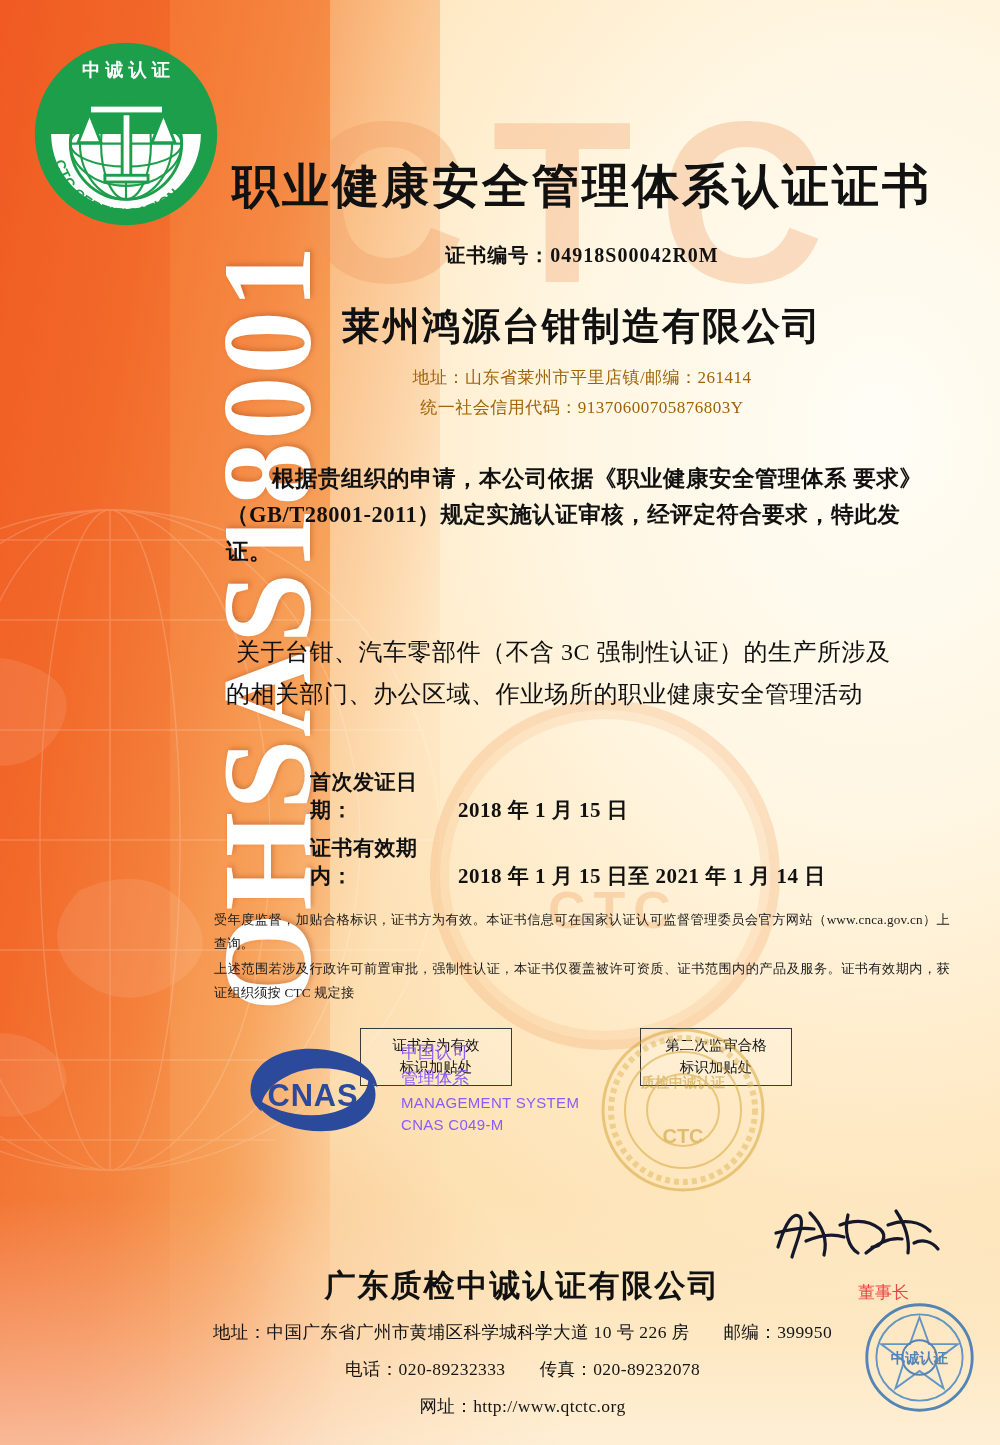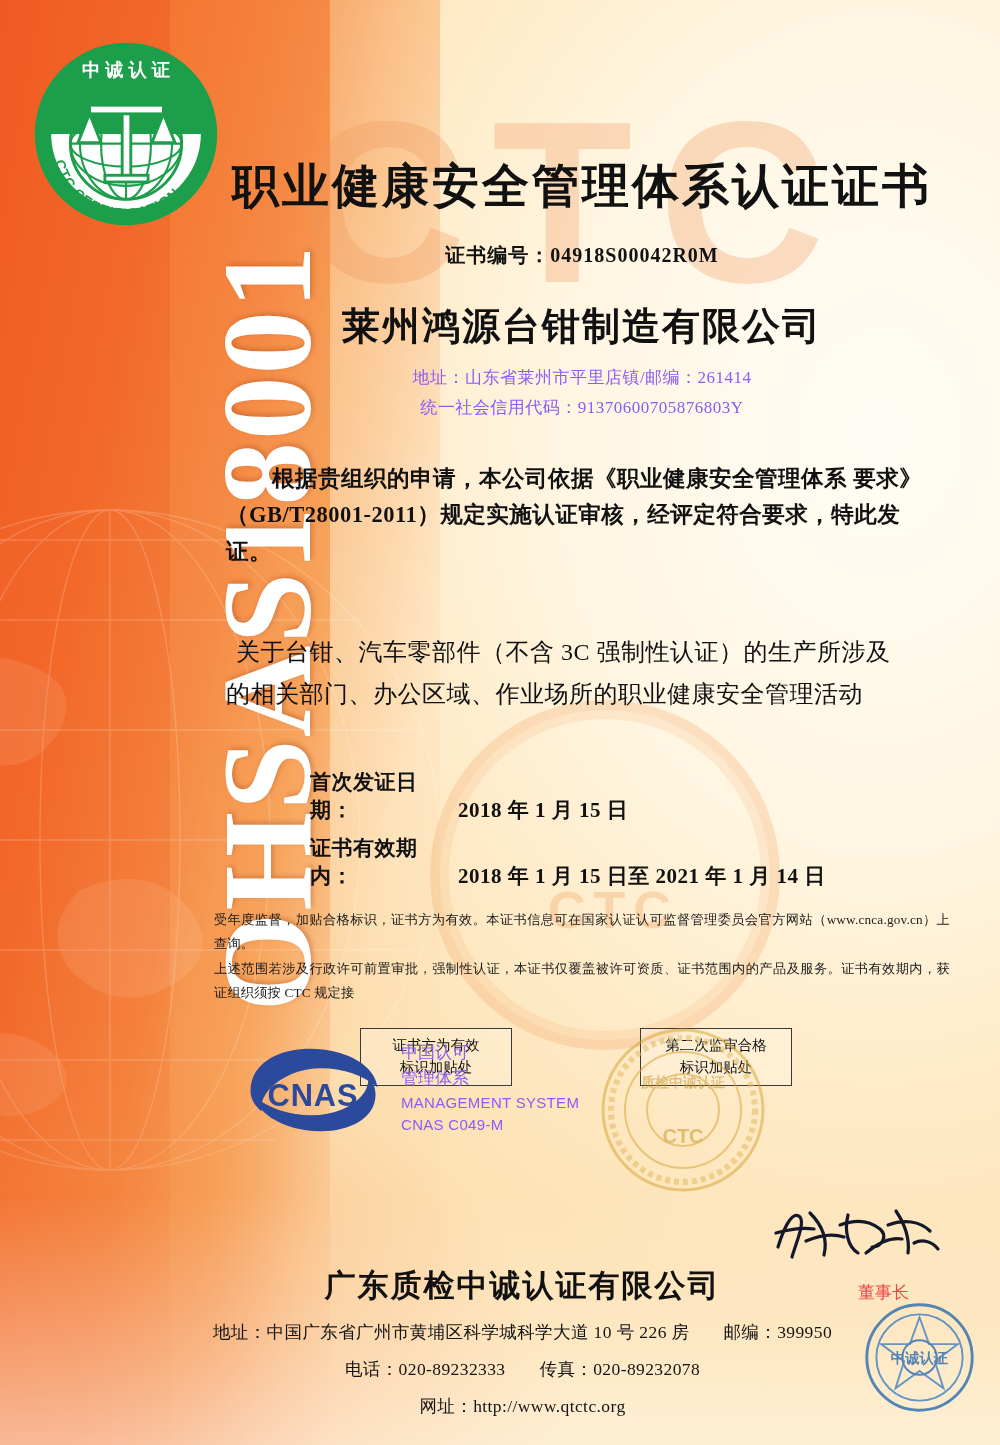--- a/index.html
+++ b/index.html
@@ -152,21 +152,21 @@
     font-size: 38px;
     font-weight: bold;
     color: #111;
     letter-spacing: 2px;
     margin-top: 32px;
     font-family: "Liberation Sans", sans-serif;
   }
   .addr-line {
     text-align: center;
     font-size: 17px;
-    color: #8b5cf6;
+    color: #a16207;
     margin-top: 14px;
     letter-spacing: 0.5px;
   }
   .addr-line.second { margin-top: 7px; }
 
   .para {
     margin: 42px 18px 0 26px;
     font-size: 22.5px;
     font-weight: bold;
     color: #111;

